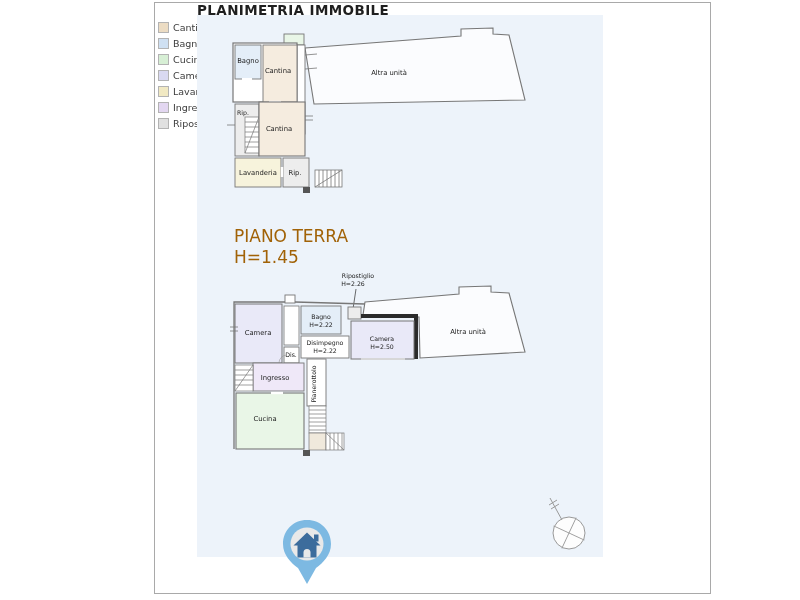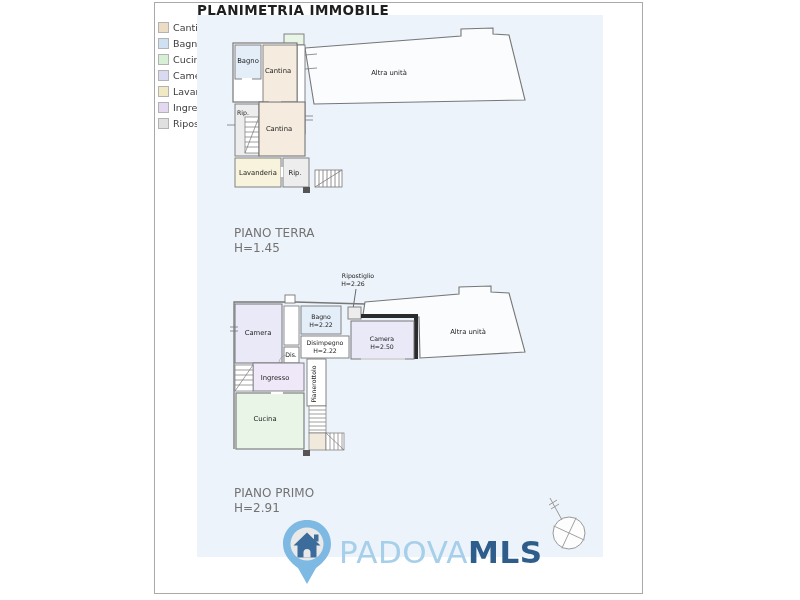--- a/index.html
+++ b/index.html
@@ -1,27 +1,27 @@
 <!DOCTYPE html>
 <html><head>
 <meta charset="utf-8">
 <style>
   html,body{margin:0;padding:0;background:#ffffff;}
   .canvas{position:relative;width:800px;height:600px;background:#ffffff;overflow:hidden;
           font-family:"DejaVu Sans","Liberation Sans",sans-serif;}
-  .page{position:absolute;left:154px;top:2px;width:489px;height:592px;
+  .page{position:absolute;left:154px;top:2px;width:557px;height:592px;
         background:#ffffff;border:1px solid #a9a9a9;box-sizing:border-box;}
   .page-title{position:absolute;left:42px;top:-1px;font-size:13.5px;font-weight:bold;
               color:#1f1f1f;letter-spacing:.4px;white-space:nowrap;}
   .plan-area{position:absolute;left:42px;top:12px;width:406px;height:542px;background:#edf3fa;}
   .legend{position:absolute;left:3px;top:19px;}
   .legend-item{display:flex;align-items:center;gap:4px;margin-bottom:5px;}
   .swatch{width:11px;height:11px;border:1px solid #b3b3b3;box-sizing:border-box;display:inline-block;}
   .legend-label{font-size:9.5px;color:#3c3c3c;}
-  .floor-caption{position:absolute;color:#737373;font-size:12px;line-height:1.25;}
+  .floor-caption{position:absolute;color:#a16207;font-size:17px;line-height:1.25;}
   .plan-svg{position:absolute;}
   .room-label{font-size:6.8px;fill:#1c1c1c;}
   .small-label{font-size:6.2px;fill:#1c1c1c;}
   .logo{position:absolute;left:124px;top:512px;display:flex;align-items:center;height:74px;}
   .brand{font-size:31px;letter-spacing:.5px;white-space:nowrap;margin-left:4px;}
   .brand-light{color:#a6cfe9;font-weight:400;}
   .brand-bold{color:#2e5d8c;font-weight:700;}
   .compass{position:absolute;left:384px;top:490px;}
   svg text{font-family:"DejaVu Sans","Liberation Sans",sans-serif;}
 </style>
@@ -193,38 +193,33 @@
           <line x1="107" y1="166" x2="107" y2="183"></line>
           <line x1="111" y1="166" x2="111" y2="183"></line>
           <line x1="115" y1="166" x2="115" y2="183"></line>
           <line x1="99" y1="166" x2="117" y2="183"></line>
         </g>
         <rect x="76" y="183" width="7" height="6" fill="#555"></rect>
         <line x1="3" y1="60" x2="11" y2="60" stroke="#777" stroke-width="0.8"></line>
         <line x1="3" y1="64" x2="11" y2="64" stroke="#777" stroke-width="0.8"></line>
       </svg>
 
-      <div class="floor-caption" style="left:37px;top:471px">
-        <div>PIANO PRIMO</div>
-        <div>H=2.91</div>
-      </div>
     </div>
 
     <div class="logo">
       <svg width="56" height="70" viewBox="0 0 56 70">
         <path d="M28,3 C14,3 4,13.5 4,27 C4,38 12,46 19,51 L28,67 L37,51 C44,46 52,38 52,27 C52,13.5 42,3 28,3 Z" fill="#7db9e2"></path>
         <circle cx="28" cy="27" r="16.5" fill="#e9e9e9"></circle>
         <g fill="#3c6c9c">
           <polygon points="28,15.5 14.5,28.5 41.5,28.5"></polygon>
           <rect x="35" y="17.5" width="4.5" height="7"></rect>
           <rect x="18.5" y="27" width="19" height="13.5"></rect>
         </g>
         <path d="M24.5,40.5 L24.5,35.5 A3.5,3.5 0 0 1 31.5,35.5 L31.5,40.5 Z" fill="#e9e9e9"></path>
       </svg>
-      <div class="brand"><span class="brand-light">PADOVA</span><span class="brand-bold">MLS</span></div>
     </div>
 
     <svg class="compass" width="60" height="64" viewBox="0 0 60 64">
       <circle cx="30" cy="40" r="16" fill="#fdfdfd" stroke="#999" stroke-width="1"></circle>
       <g stroke="#999" stroke-width="0.9" transform="rotate(25 30 40)">
         <line x1="13" y1="40" x2="47" y2="40"></line>
         <line x1="30" y1="23" x2="30" y2="57"></line>
       </g>
       <line x1="23" y1="27" x2="11" y2="5" stroke="#999" stroke-width="1"></line>
       <line x1="10" y1="12" x2="18" y2="7" stroke="#999" stroke-width="1"></line>

